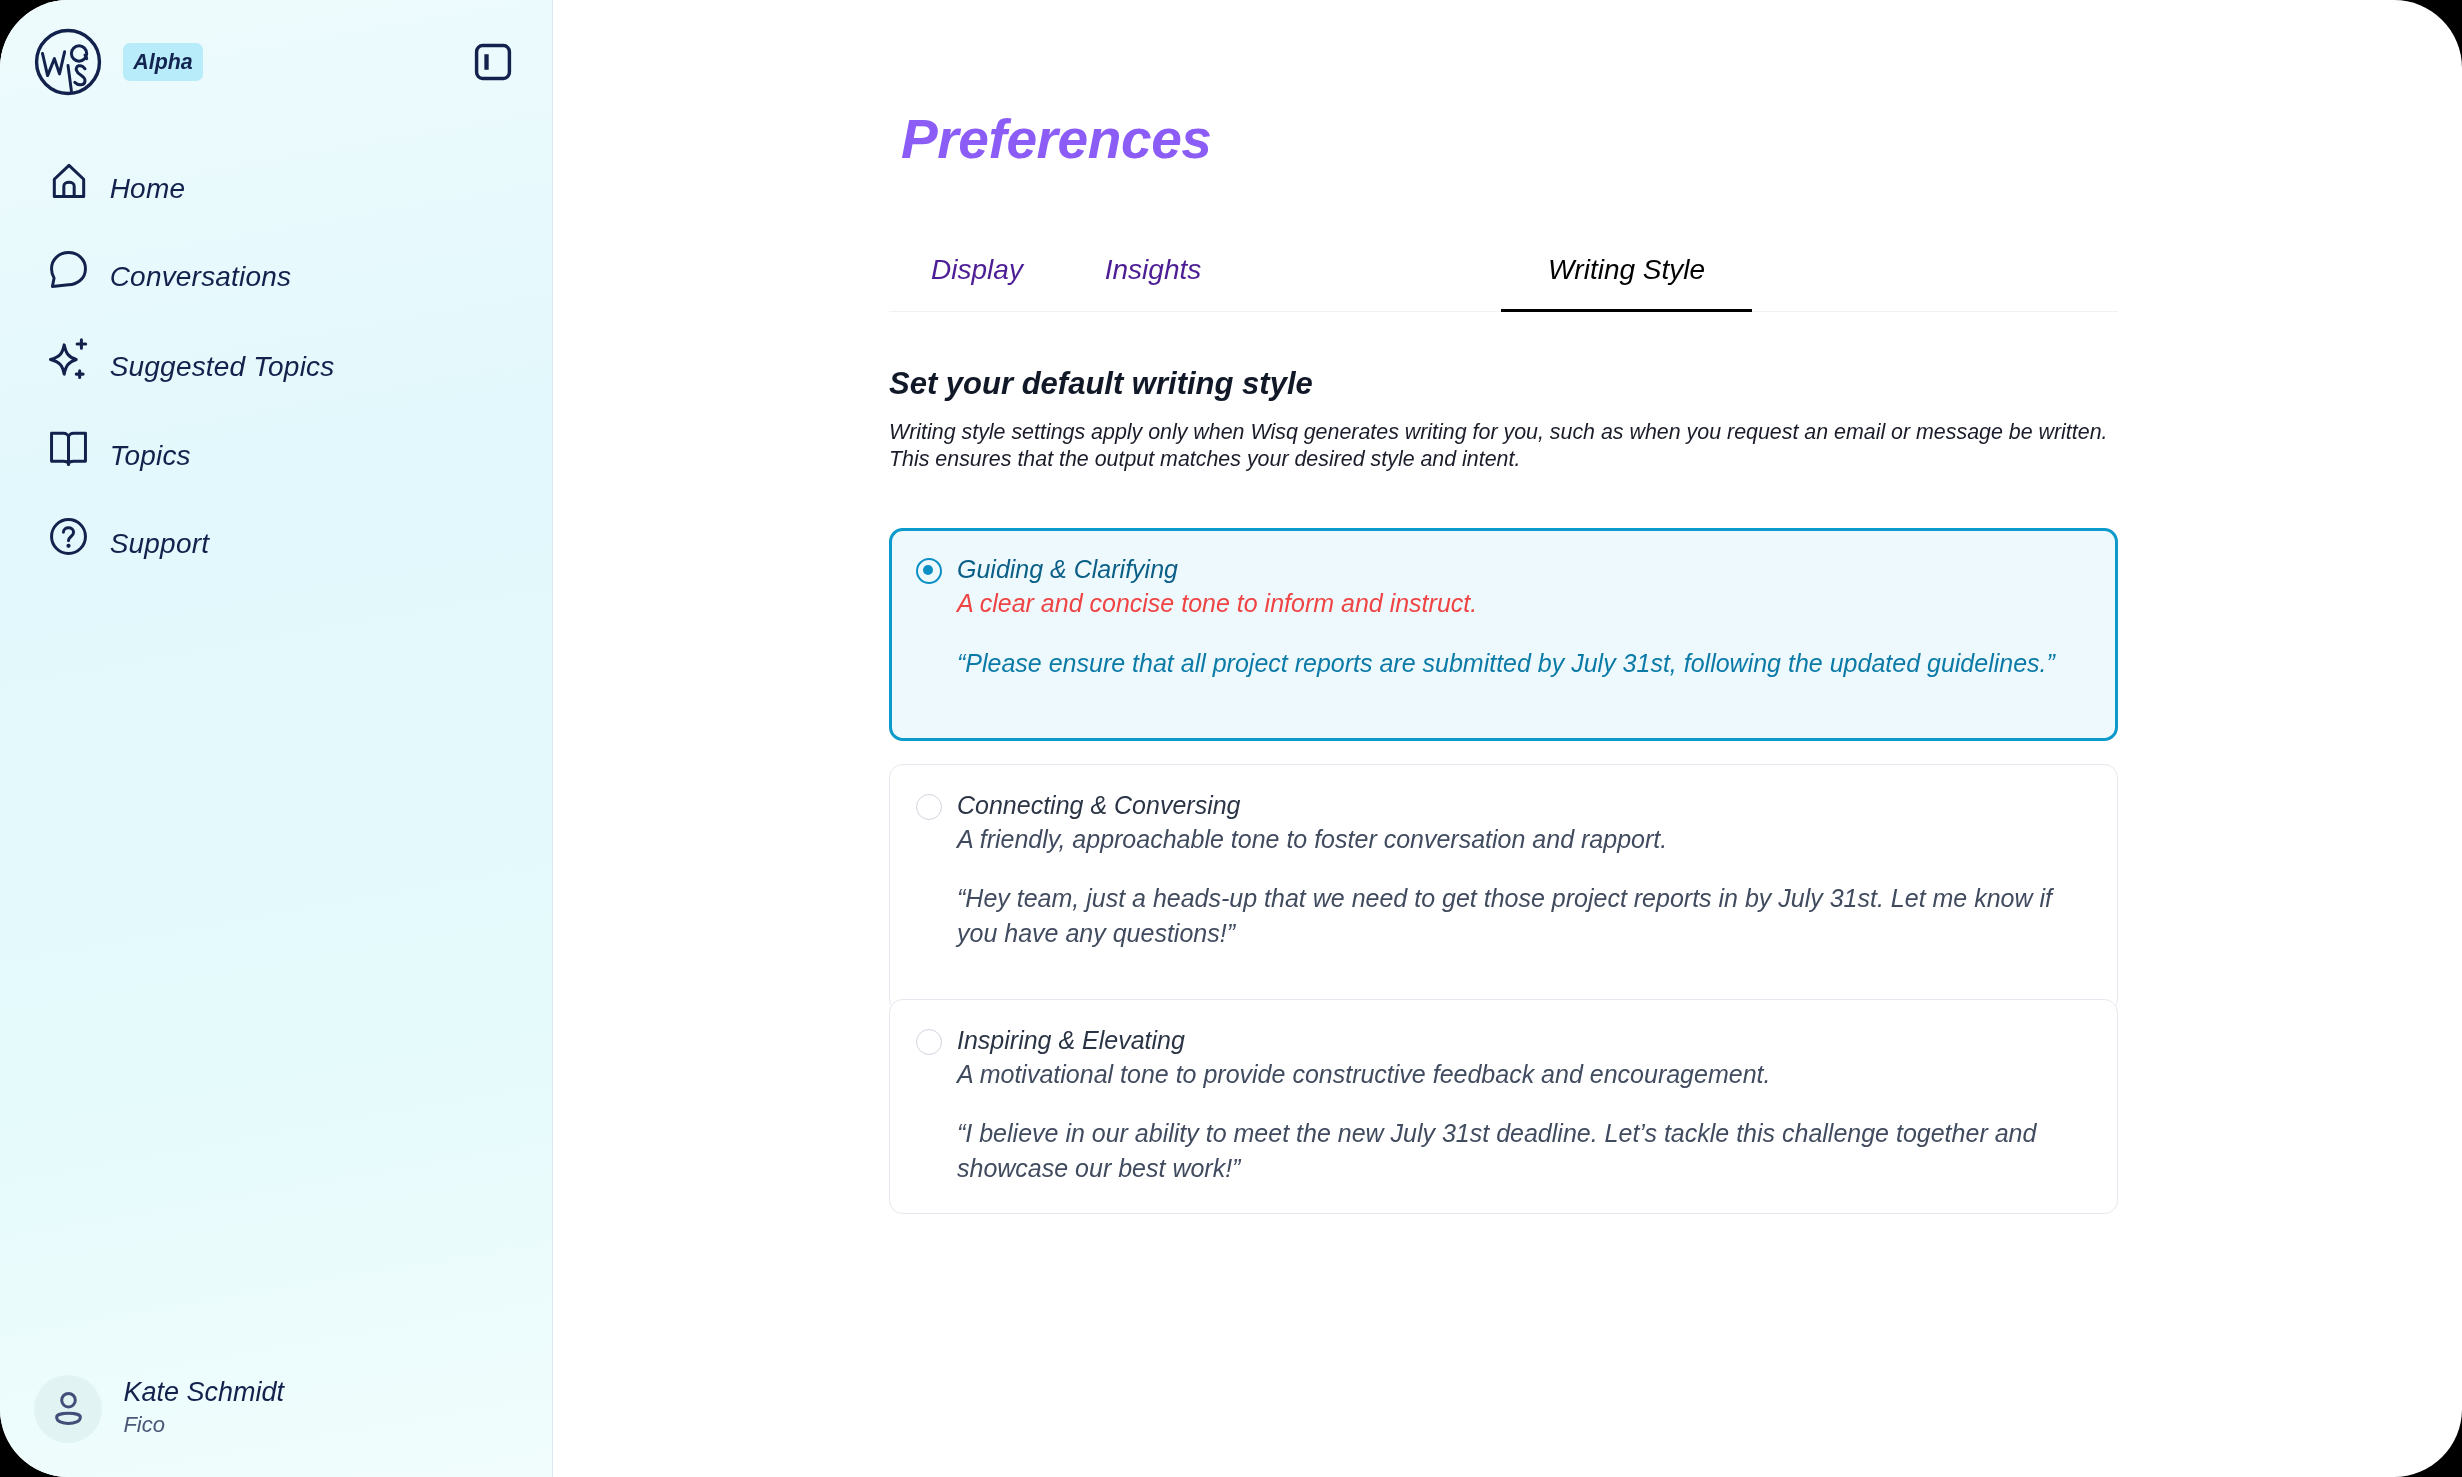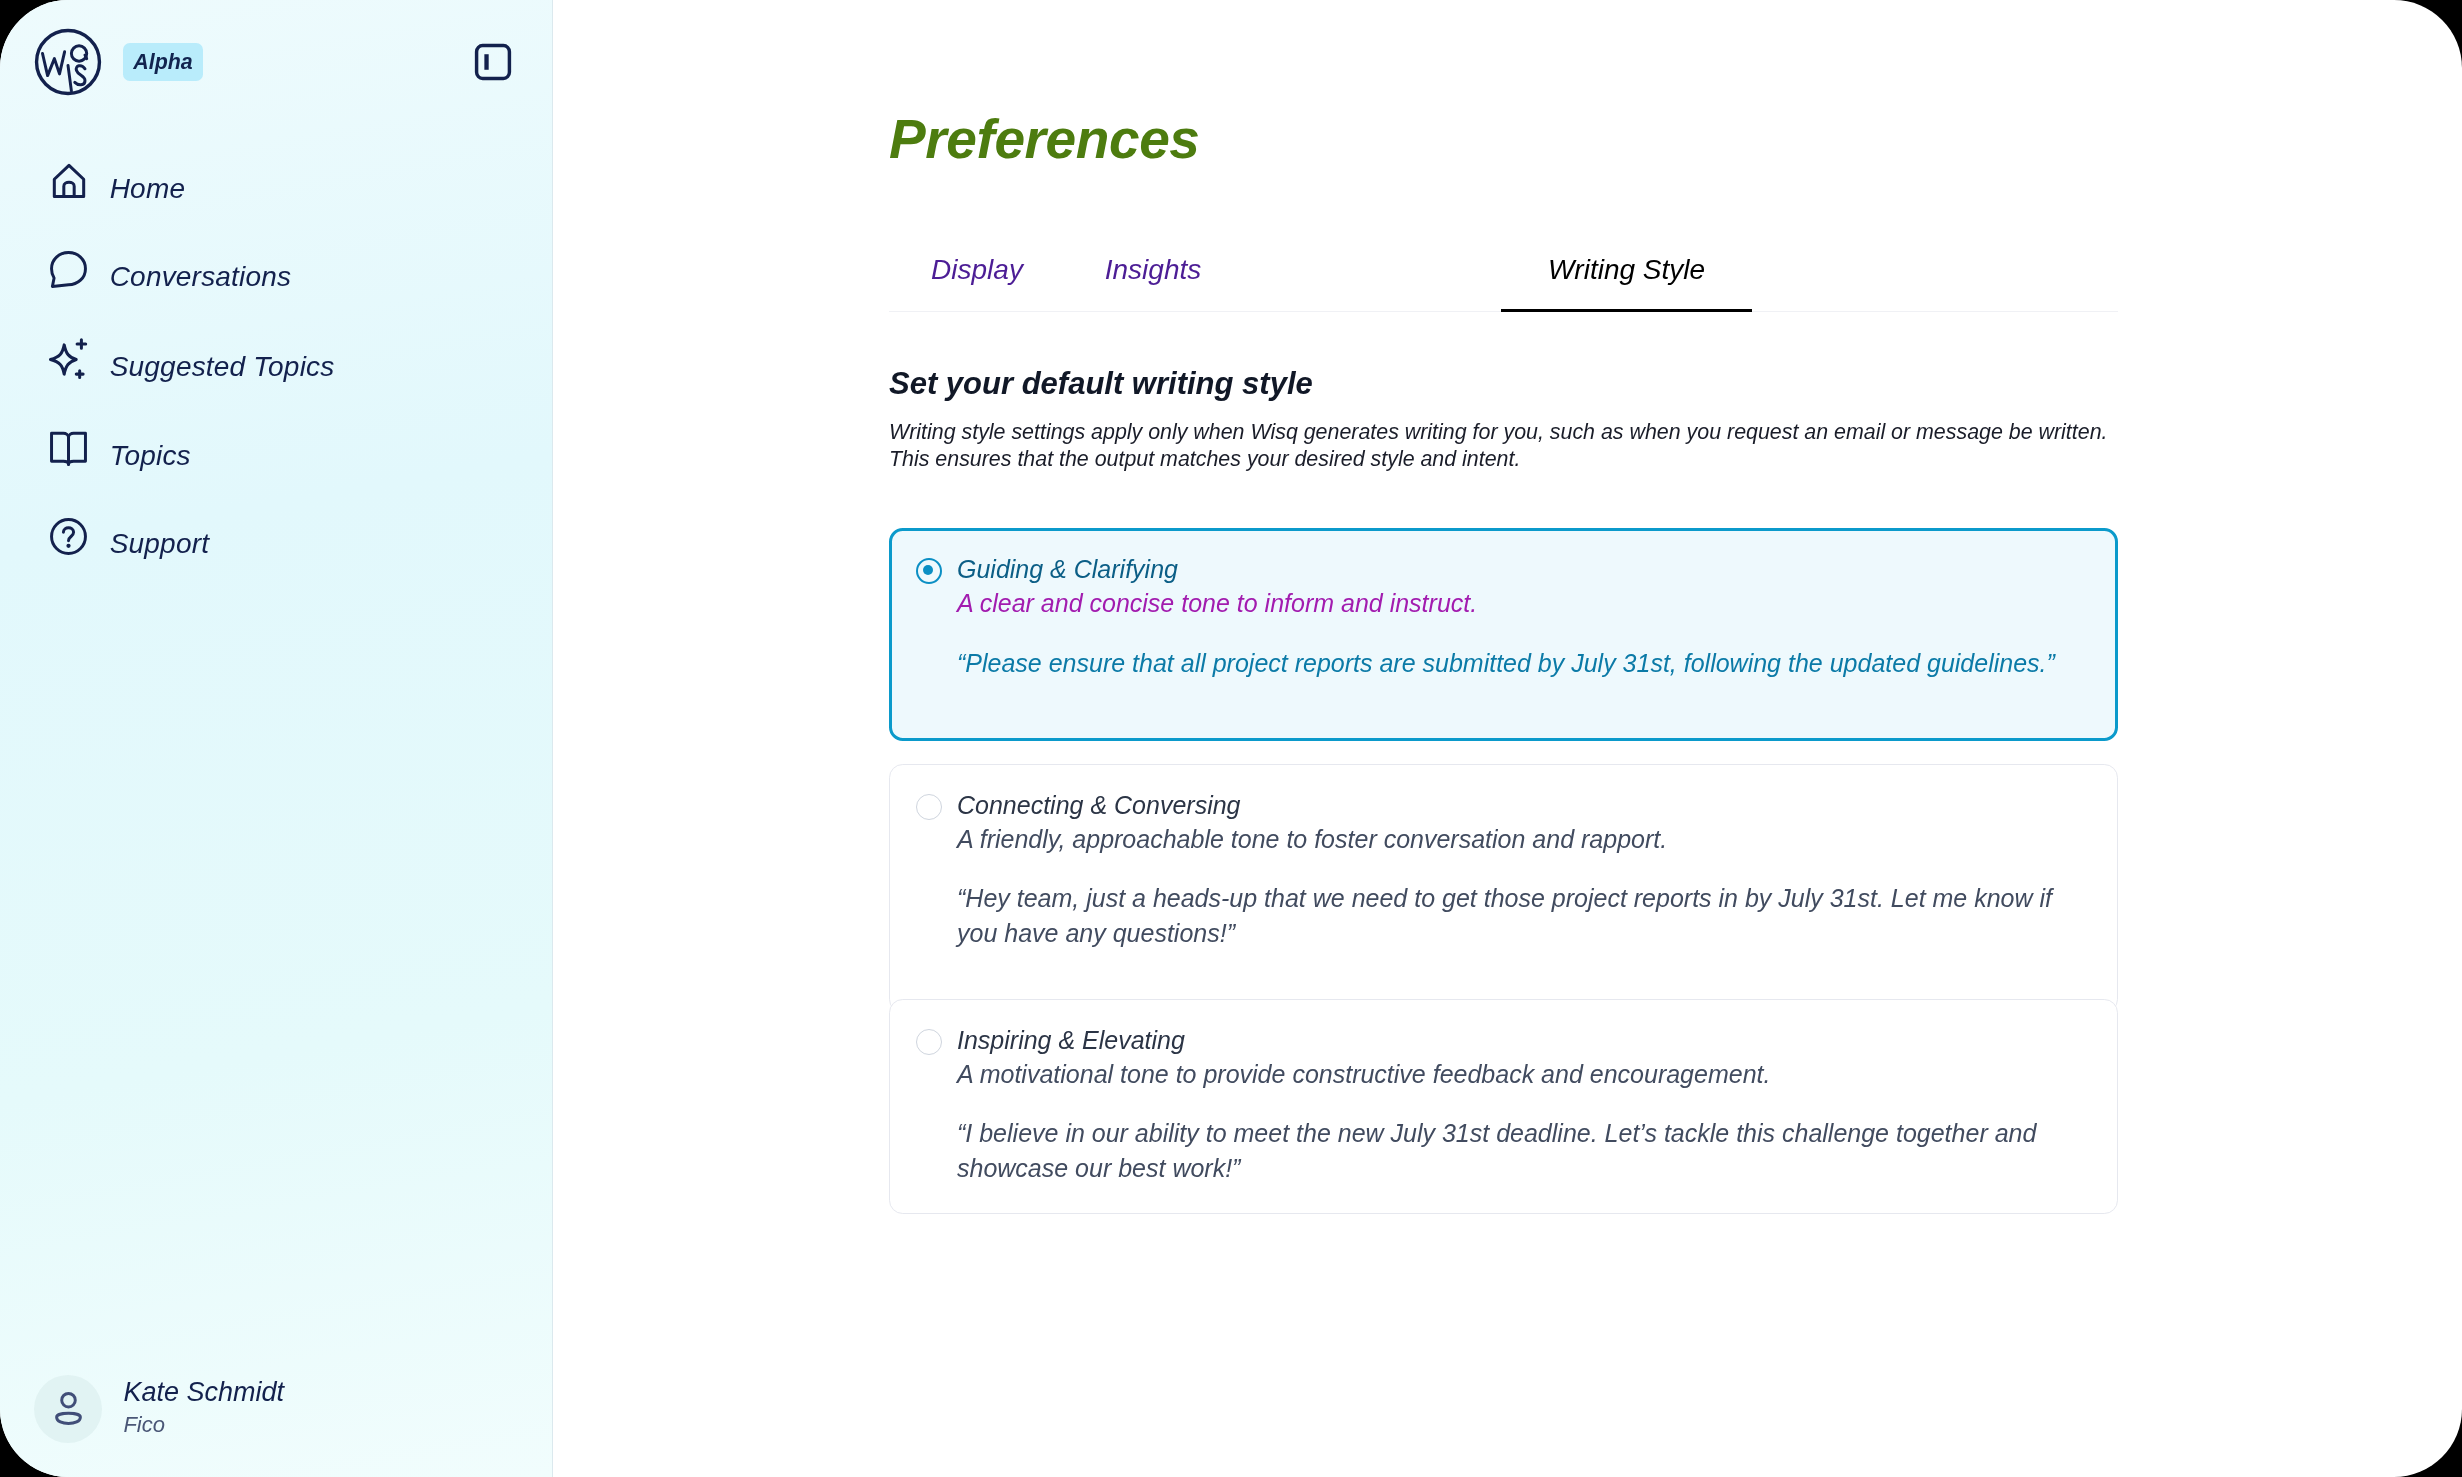--- a/index.html
+++ b/index.html
@@ -35,21 +35,21 @@
     width: 68px; height: 68px; border-radius: 50%; background: #e1f3f3;
     display: flex; align-items: center; justify-content: center;
   }
   .user-text { margin-left: 21.4px; }
   .user-name { font-size: 27px; color: #13214d; line-height: 34px; }
   .user-org { font-size: 22px; color: #4a5777; line-height: 32.5px; }
 
   
   .main { position: absolute; left: 889px; top: 0; width: 1231px; }
   .page-title {
-    position: absolute; left: 0; top: 107px; font-size: 55px; font-weight: 700; color: #4d7c0f;
+    position: absolute; left: 12px; top: 107px; font-size: 55px; font-weight: 700; color: #8b5cf6;
     letter-spacing: -0.4px; white-space: nowrap;
   }
   .tabs {
     position: absolute; left: 0; top: 239px; width: 1229px; height: 72px;
     border-bottom: 1.7px solid #f0f1f5;
   }
   .tab {
     position: absolute; top: 0; height: 72px; line-height: 62px; font-size: 28px; color: #4c1d95;
     text-align: center; cursor: pointer; white-space: nowrap;
   }
@@ -70,21 +70,21 @@
     border-radius: 50%; border: 1.7px solid #cfd5de; background: #fff;
   }
   .card.selected .radio { left: 24px; top: 27px; border: 2.6px solid #0b8fc4; background: transparent; }
   .card.selected .radio::after {
     content: ""; position: absolute; left: 5.1px; top: 5.1px; width: 10.3px; height: 10.3px; border-radius: 50%; background: #0b8fc4;
   }
   .card-title { position: absolute; left: 67px; top: 26px; font-size: 25px; color: #2b3445; white-space: nowrap; }
   .card-sub { position: absolute; left: 67px; top: 60px; font-size: 25px; color: #414b5f; white-space: nowrap; }
   .card-quote { position: absolute; left: 67px; top: 116px; width: 1129px; font-size: 25px; line-height: 35px; color: #414b5f; }
   .card.selected .card-title { color: #0b5e86; left: 65px; top: 24px; }
-  .card.selected .card-sub { color: #a21caf; left: 65px; top: 58px; }
+  .card.selected .card-sub { color: #ef4444; left: 65px; top: 58px; }
   .card.selected .card-quote { color: #0b7aa7; left: 65px; top: 115px; }
 </style>
 </head>
 <body>
 
 <div class="window">
 
   <aside class="sidebar">
     <div class="logo">
       <svg width="68" height="68" viewBox="0 0 80 80">

